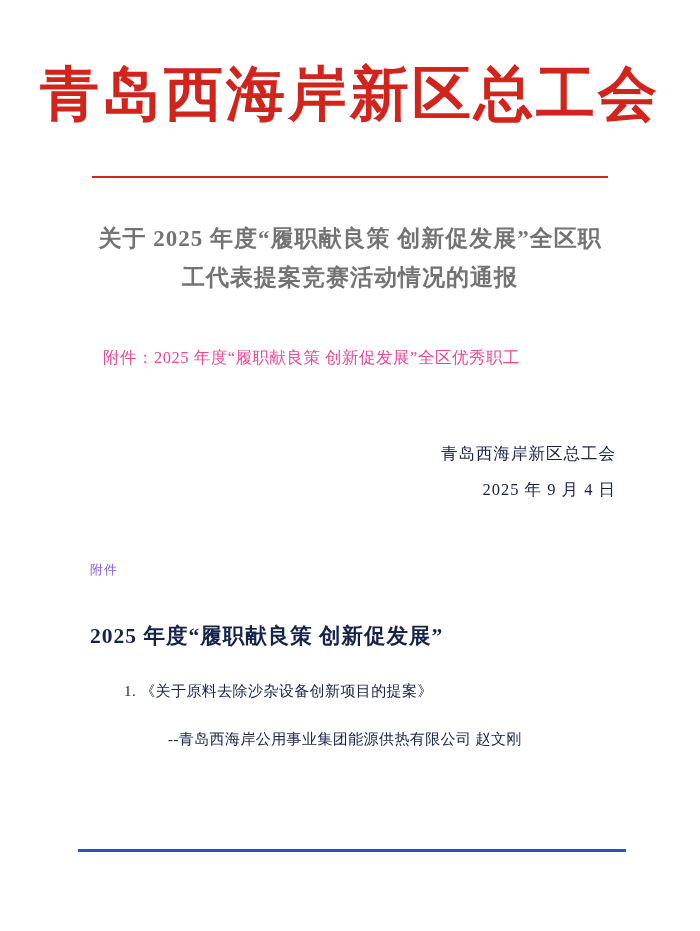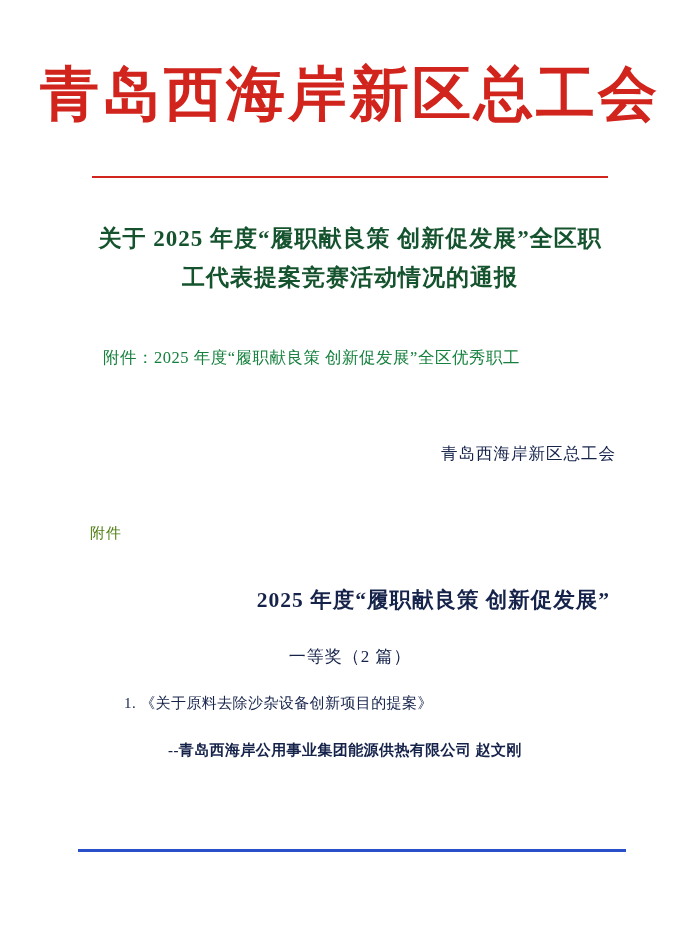--- a/index.html
+++ b/index.html
@@ -38,52 +38,52 @@
     margin: 49px auto 0 auto;
   }
   .doc-title {
     margin: 41px auto 0 auto;
     width: 520px;
     text-align: center;
     font-family: "Liberation Serif", serif;
     font-weight: bold;
     font-size: 23px;
     line-height: 1.72;
-    color: #14532d;
+    color: #737373;
     letter-spacing: 1px;
   }
   .attachment-note {
     margin: 43px auto 0 auto;
     width: 494px;
     font-size: 16.5px;
     line-height: 2.0;
-    color: #15803d;
+    color: #ec4899;
     letter-spacing: 0.5px;
   }
   .attachment-note .l2 {
     padding-left: 44px;
   }
   .signature {
     margin: 62px 84px 0 0;
     text-align: right;
     font-size: 16.5px;
     line-height: 2.2;
     color: #15224a;
     letter-spacing: 1px;
   }
   .appendix-label {
     margin: 52px 0 0 90px;
-    font-size: 15px;
-    color: #4d7c0f;
+    font-size: 13px;
+    color: #8b5cf6;
     letter-spacing: 1px;
   }
   .appendix-title {
     margin: 38px auto 0 auto;
     width: 520px;
-    text-align: right;
+    text-align: left;
     font-family: "Liberation Serif", serif;
     font-weight: bold;
     font-size: 21.5px;
     line-height: 1.85;
     color: #15224a;
     letter-spacing: 1px;
   }
   .award-head {
     margin: 24px auto 0 auto;
     text-align: center;
@@ -102,21 +102,20 @@
   .entry .title-line {
     white-space: nowrap;
   }
   .entry .org-line {
     padding-left: 128px;
     white-space: nowrap;
     margin-top: 4px;
   }
   .entry.e2 .org-line {
     padding-left: 44px;
-    font-weight: bold;
   }
   .blue-rule {
     position: absolute;
     left: 78px;
     top: 849px;
     width: 548px;
     height: 3px;
     background: #2b4fc8;
   }
 </style>
@@ -130,29 +129,29 @@
   <div class="red-rule"></div>
 
   <div class="doc-title">关于 2025 年度“履职献良策 创新促发展”全区职工代表提案竞赛活动情况的通报</div>
 
   <div class="attachment-note">
     <div class="l1">附件：2025 年度“履职献良策 创新促发展”全区优秀职工</div>
   </div>
 
   <div class="signature">
     <div>青岛西海岸新区总工会</div>
+    <div>2025 年 9 月 4 日</div>
   </div>
 
   <div class="appendix-label">附件</div>
 
   <div class="appendix-title">
     <div>2025 年度“履职献良策 创新促发展”</div>
   </div>
 
-  <div class="award-head">一等奖（2 篇）</div>
 
   <div class="entry e1">
     <div class="title-line"><span>1.</span> <span>《关于原料去除沙杂设备创新项目的提案》</span></div>
   </div>
 
   <div class="entry e2">
     <div class="org-line">--青岛西海岸公用事业集团能源供热有限公司  赵文刚</div>
   </div>
 
   <div class="blue-rule"></div>

